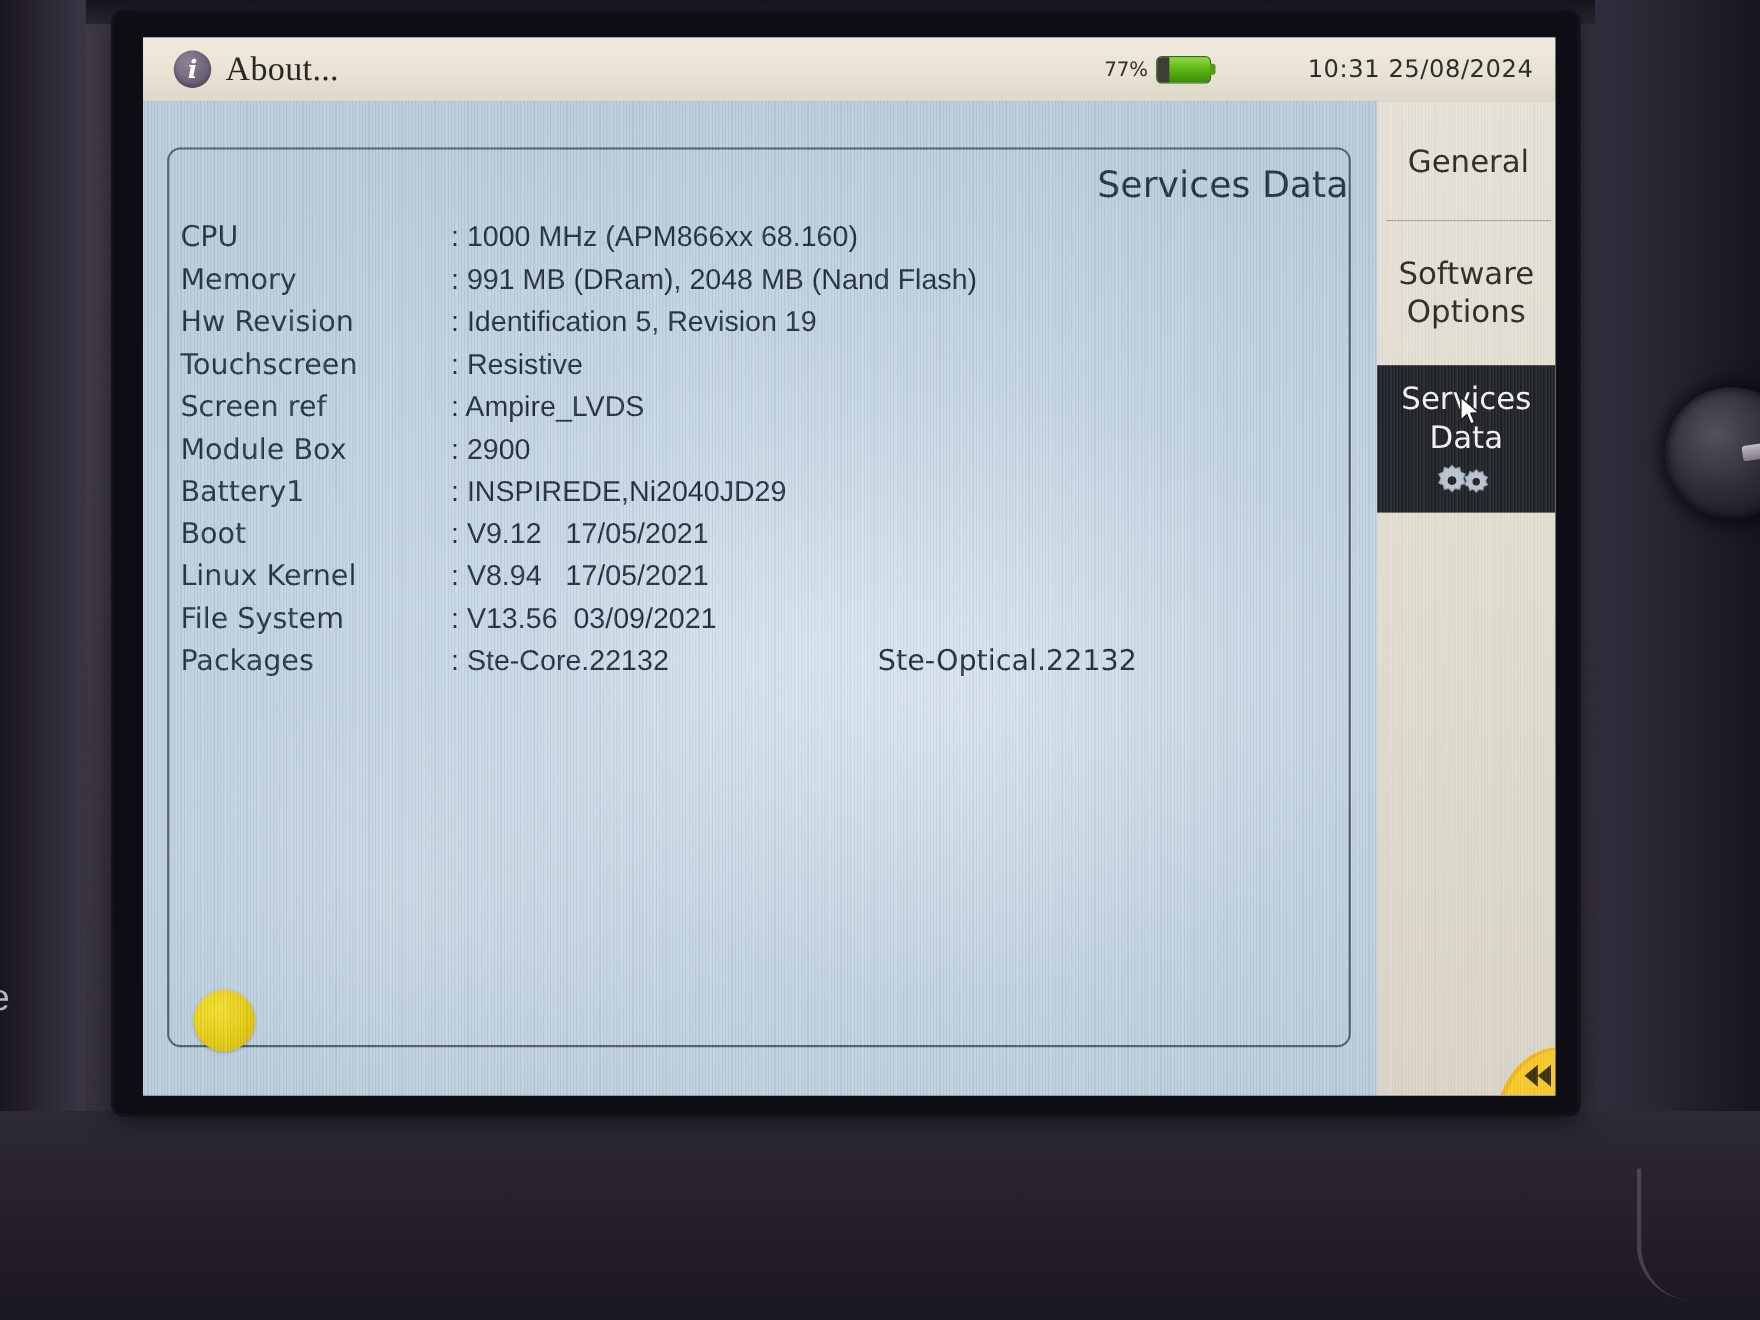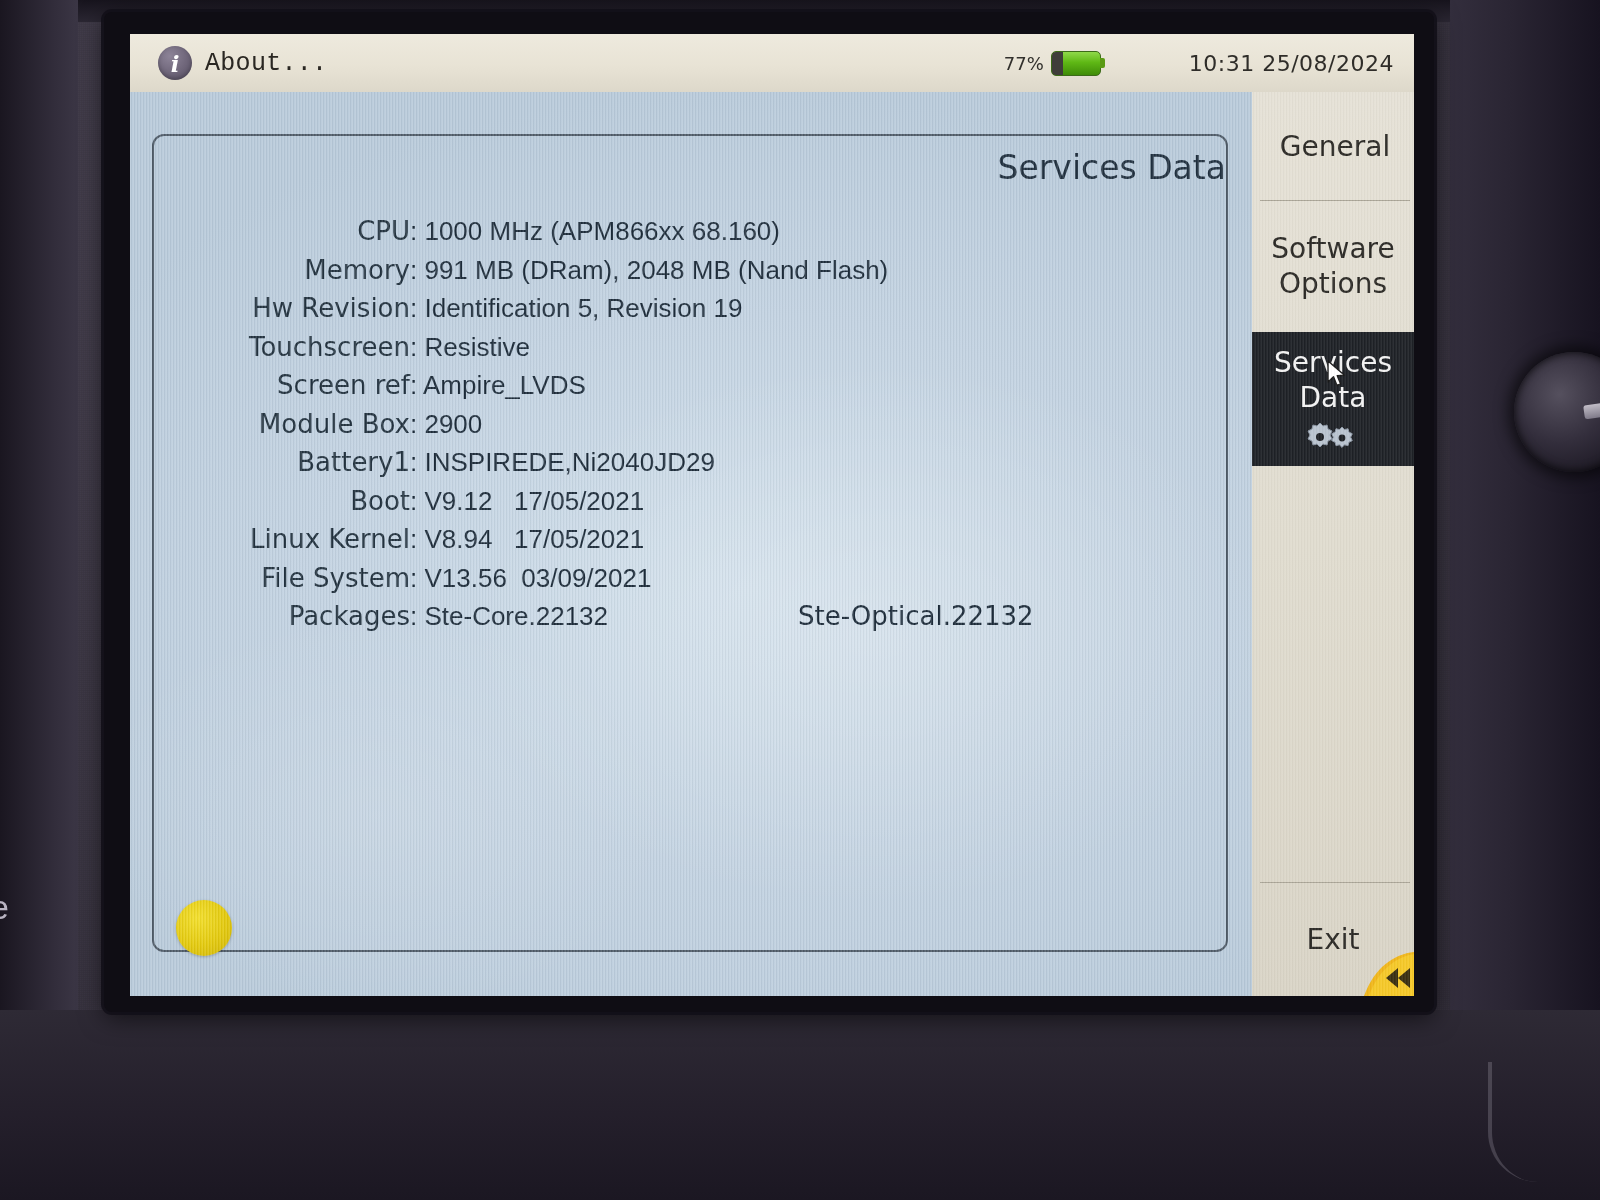--- a/index.html
+++ b/index.html
@@ -121,23 +121,23 @@
     font-family: "DejaVu Serif", serif;
     font-style: italic;
     font-weight: bold;
     font-size: 23px;
     display: flex; align-items: center; justify-content: center;
     flex: 0 0 auto;
     box-shadow: inset 0 -2px 4px rgba(0,0,0,0.25);
   }
   #title-text {
     margin-left: 13px;
-    font-size: 25px;
+    font-size: 31px;
     color: #2a2722;
-    font-family: Liberation Mono, monospace;
+    font-family: Liberation Serif, serif;
     letter-spacing: .3px;
     text-align: center;
   }
   #status-area {
     margin-left: auto;
     display: flex;
     align-items: center;
     margin-right: 20px;
   }
   #battery-pct {
@@ -215,23 +215,22 @@
     position: absolute;
     left: 0; right: 0; top: 12px;
     text-align: right;
     font-size: 33px;
     color: #20303f;
     font-family: "DejaVu Sans", sans-serif;
   }
 
   #spec-list {
     position: absolute;
-    left: 10px; top: 80px;
+    left: 10px; top: 64px;
     right: 10px;
-    text-align: right;
   }
   .spec-row {
     display: flex;
     align-items: baseline;
     height: 38.5px;
   }
   .spec-label {
     width: 246px;
     flex: 0 0 246px;
     font-size: 26px;
@@ -420,24 +419,20 @@
                     <path d="M38 8 l2.6 2.6 3.4-.9 .9 3.4 3.4 1.7 -1.7 3.4 1.7 3.4 -3.4 1.7 -.9 3.4 -3.4-.9 -2.6 2.6 -2.6-2.6 -3.4 .9 -.9-3.4 -3.4-1.7 1.7-3.4 -1.7-3.4 3.4-1.7 .9-3.4 3.4 .9z"></path>
                     <circle cx="38" cy="19" r="3.4" fill="#1e2126" stroke="none"></circle>
                   </g>
                 </svg></span>
               <span class="cursor-arrow"><svg width="22" height="30" viewBox="0 0 22 30">
                   <path d="M2 1 L2 22 L7.5 16.8 L11 25.5 L14.6 24 L11.2 15.6 L18.5 15.2 Z" fill="#ffffff" stroke="#1a1a1a" stroke-width="1.4" stroke-linejoin="round"></path>
                 </svg></span>
             </div>
           </div>
 
-        <div id="exit-item" class="sb-item">
-          <div class="sb-divider" style="top:0;"></div>
-          <span class="sb-label">Exit</span>
-        </div>
 
         <div id="corner-arrow">
           <svg width="56" height="44" viewBox="0 0 56 44">
             <path d="M56 0 C 36 2, 16 16, 6 44 L 56 44 Z" fill="#f0b61a"></path>
             <path d="M56 2 C 38 5, 20 18, 11 44 L 56 44 Z" fill="#f5c828"></path>
             <path d="M40 16 L 28 26 L 40 36 Z" fill="#3a2f10"></path>
             <path d="M52 16 L 40 26 L 52 36 Z" fill="#3a2f10"></path>
           </svg>
         </div>
         <div class="screen-noise" style="opacity:.45"></div>

